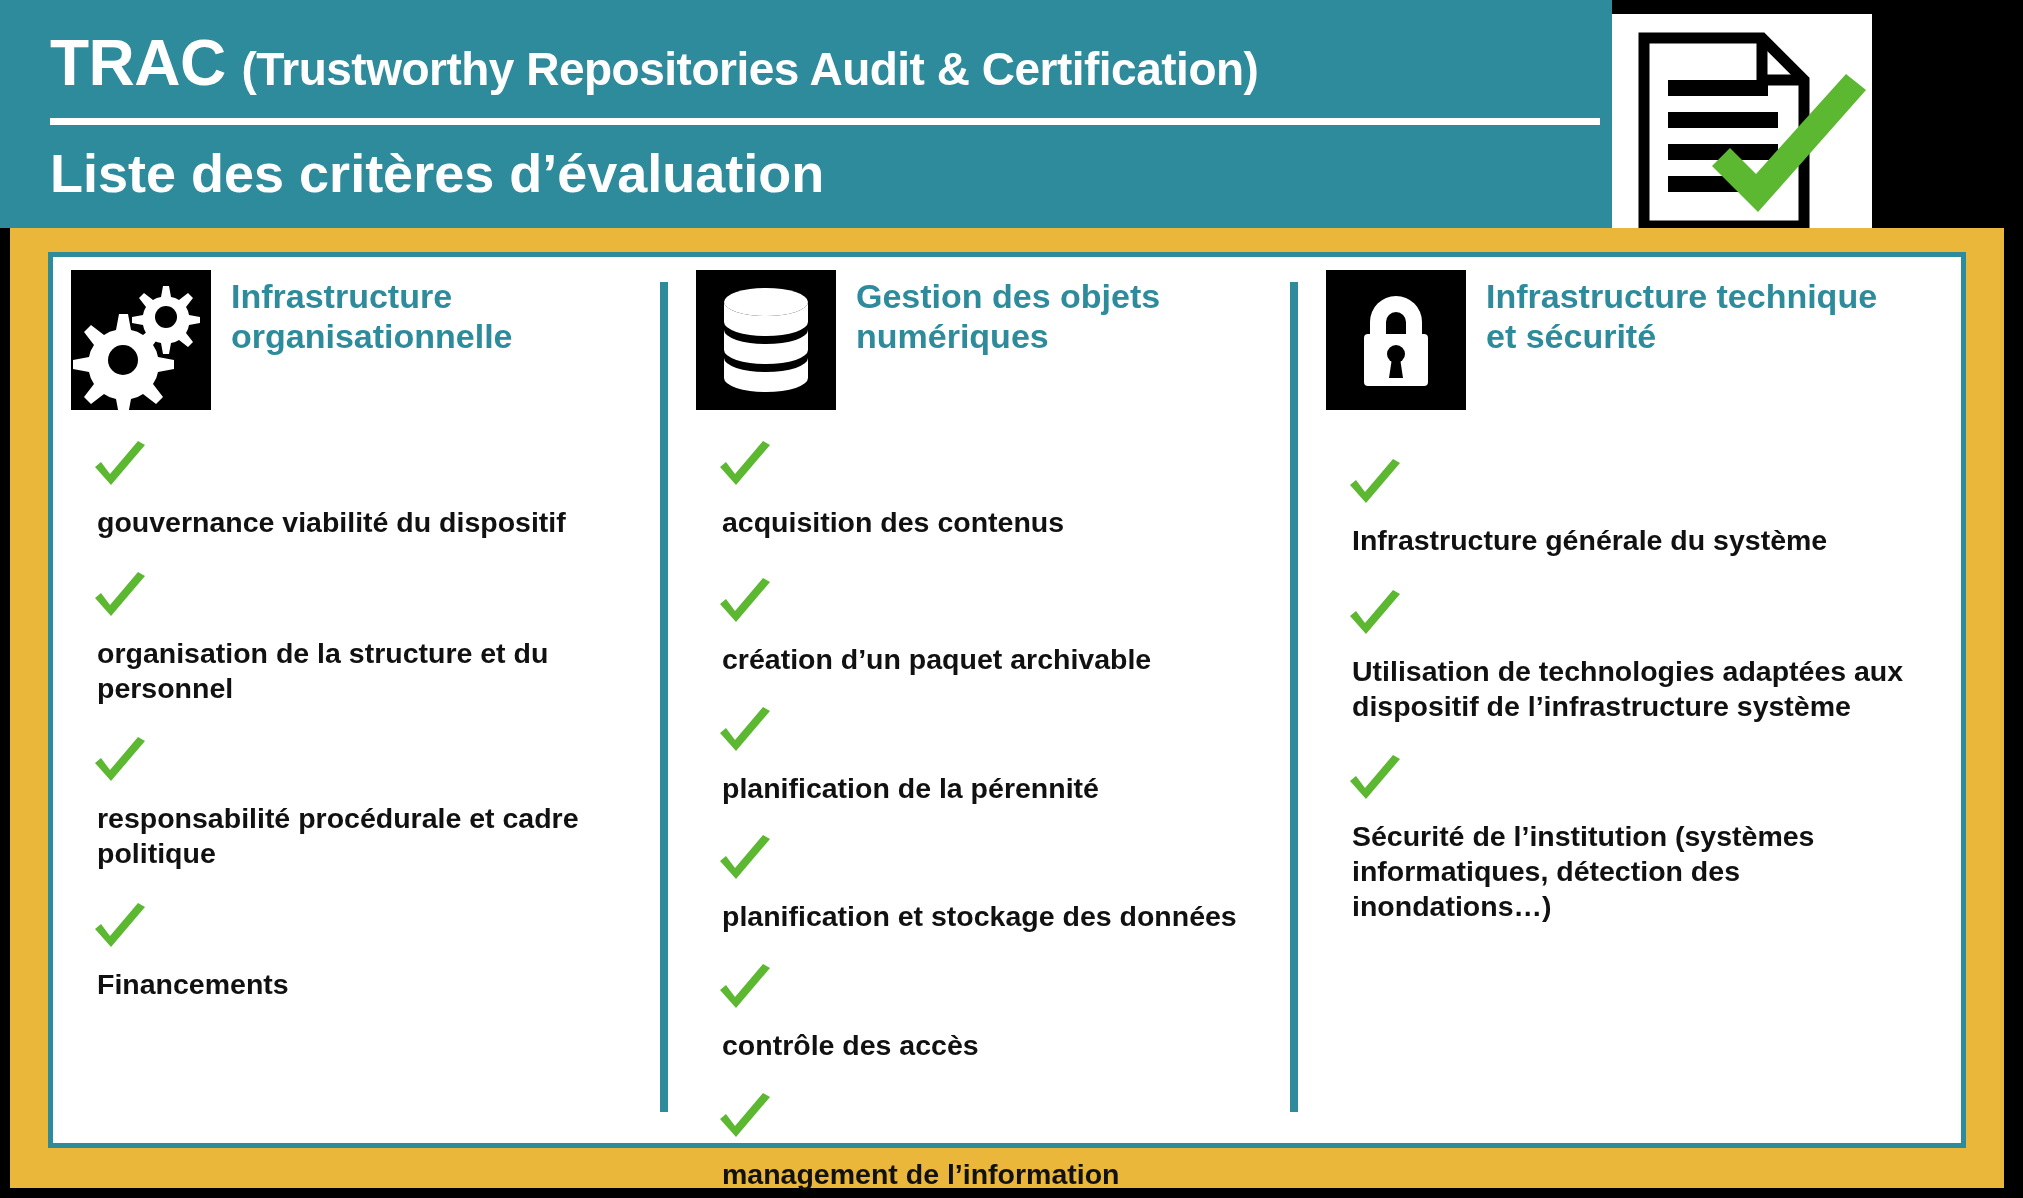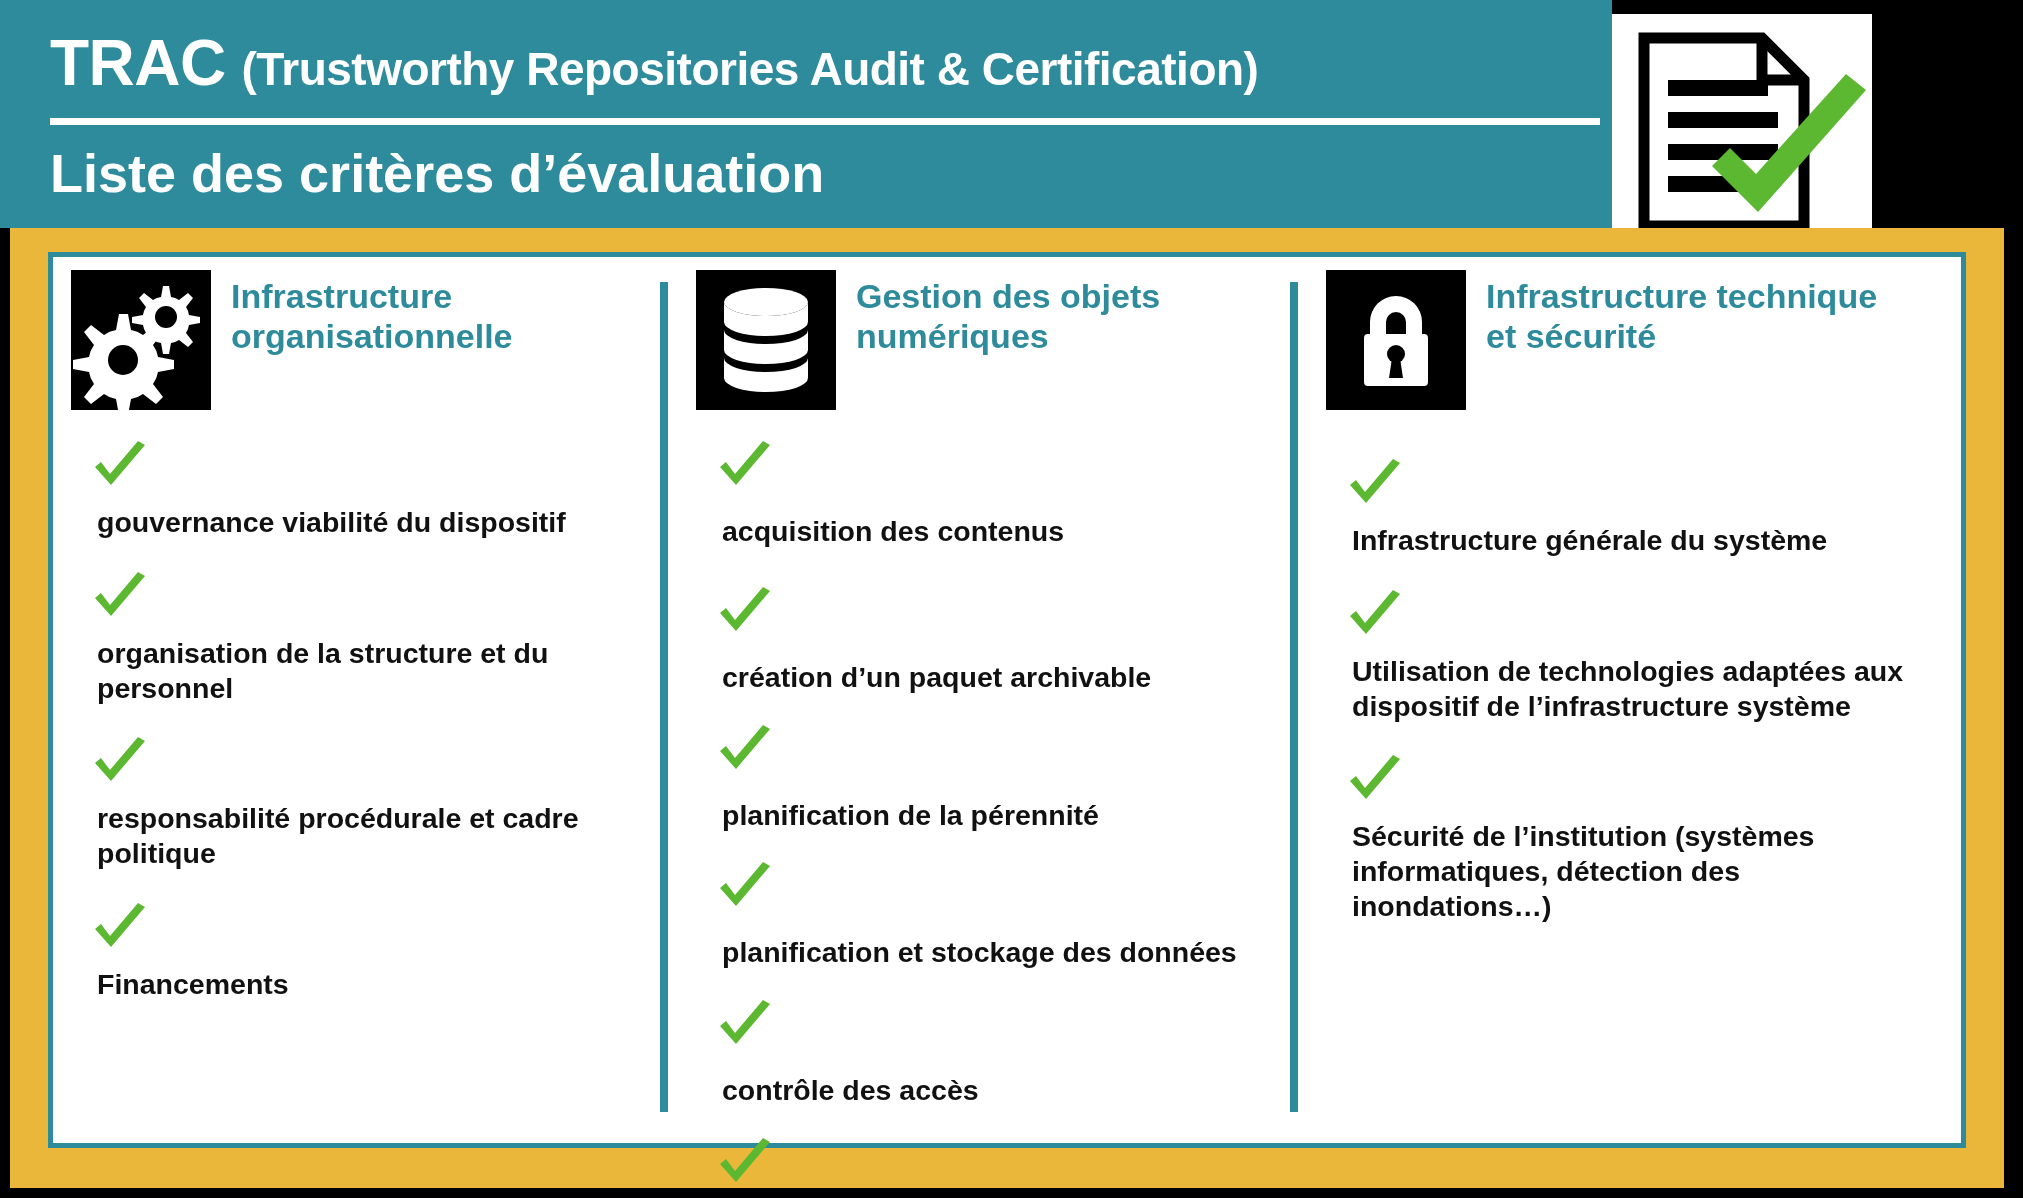--- a/index.html
+++ b/index.html
@@ -181,21 +181,21 @@
     color: #111111;
     line-height: 1.22;
     margin-left: 6px;
     padding-top: 2px;
   }
   
   .col-0 .items { padding-left: 48px; }
   .col-0 .item { margin-bottom: 30px; }
   .col-0 .item:nth-child(4) { margin-bottom: 52px; }
   .col-1 .items { padding-left: 48px; }
-  .col-1 .item { margin-bottom: 28px; gap: 9px; }
+  .col-1 .item { margin-bottom: 28px; }
   .col-1 .item:first-child { margin-bottom: 36px; }
   .col-2 .items { padding-left: 48px; margin-top: 30px; }
   .col-2 .item { margin-bottom: 30px; }
 
   .check-svg { display: block; }
 </style>
 </head>
 <body>
 
 <div class="slide">

